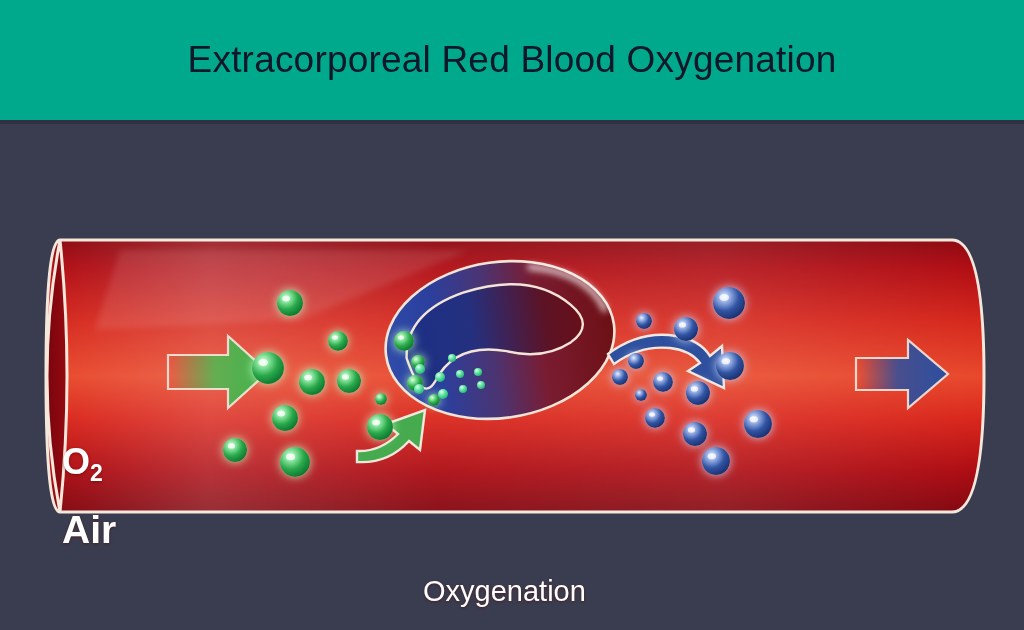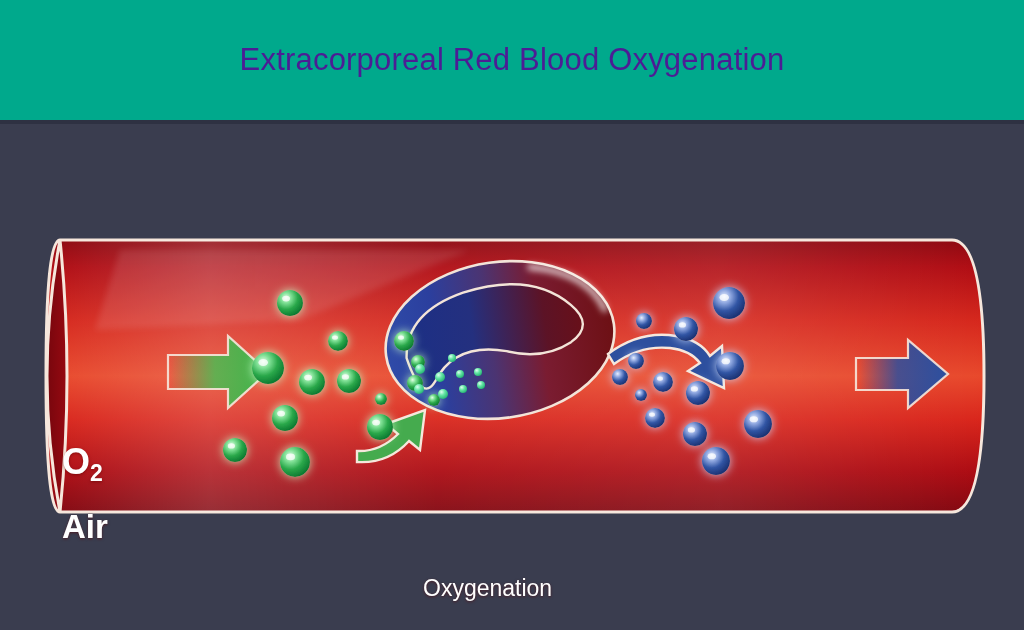--- a/index.html
+++ b/index.html
@@ -21,22 +21,22 @@
     position: absolute;
     left: 0; top: 0;
     width: 1024px;
     height: 120px;
     background: #00a98c;
     display: flex;
     align-items: center;
     justify-content: center;
   }
   #header-title {
-    color: #4c1d95;
-    font-size: 31px;
+    color: #0f172a;
+    font-size: 37px;
     font-weight: 400;
     letter-spacing: 0.2px;
     white-space: nowrap;
   }
   #header-rule {
     position: absolute;
     left: 0; top: 120px;
     width: 1024px;
     height: 4px;
     background: #2e3142;
@@ -60,30 +60,30 @@
     white-space: nowrap;
     pointer-events: none;
   }
   #lbl-o2 {
     left: 62px; top: 317px;
     font-size: 36px; font-weight: 700;
   }
   #lbl-o2 .sub { font-size: 23px; vertical-align: -7px; }
   #lbl-air {
     left: 62px; top: 384px;
-    font-size: 33px; font-weight: 700;
+    font-size: 39px; font-weight: 700;
   }
   #lbl-co2 {
     left: 768px; top: 350px;
     font-size: 34px; font-weight: 700;
   }
   #lbl-co2 .sub { font-size: 22px; vertical-align: -7px; }
   #lbl-oxygenation {
     left: 423px; top: 451px;
-    font-size: 23px; font-weight: 400;
+    font-size: 29px; font-weight: 400;
   }
 </style>
 </head>
 <body>
 
 <div id="stage">
 
   <div id="header">
     <div id="header-title">Extracorporeal Red Blood Oxygenation</div>
   </div>

